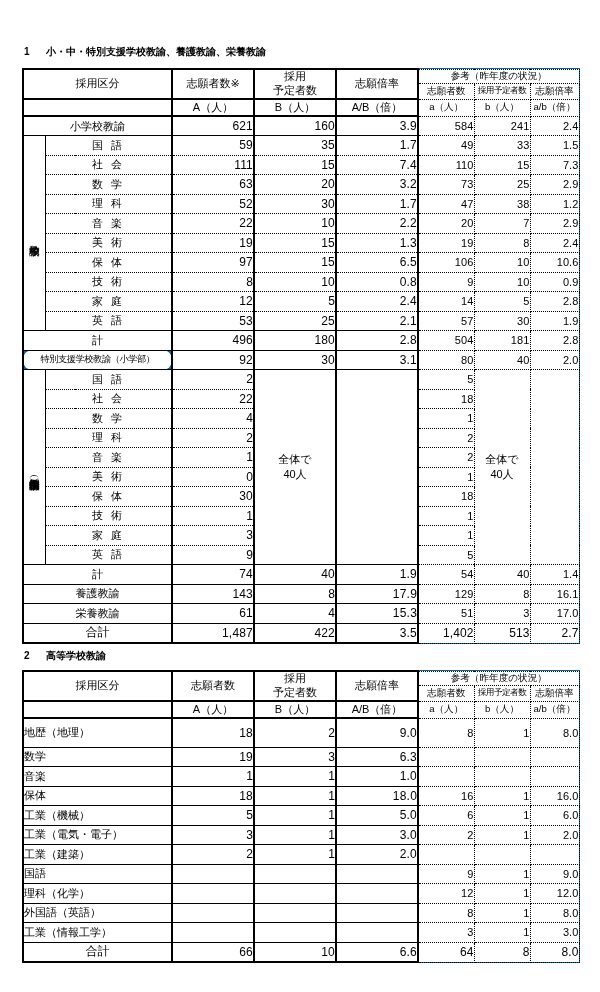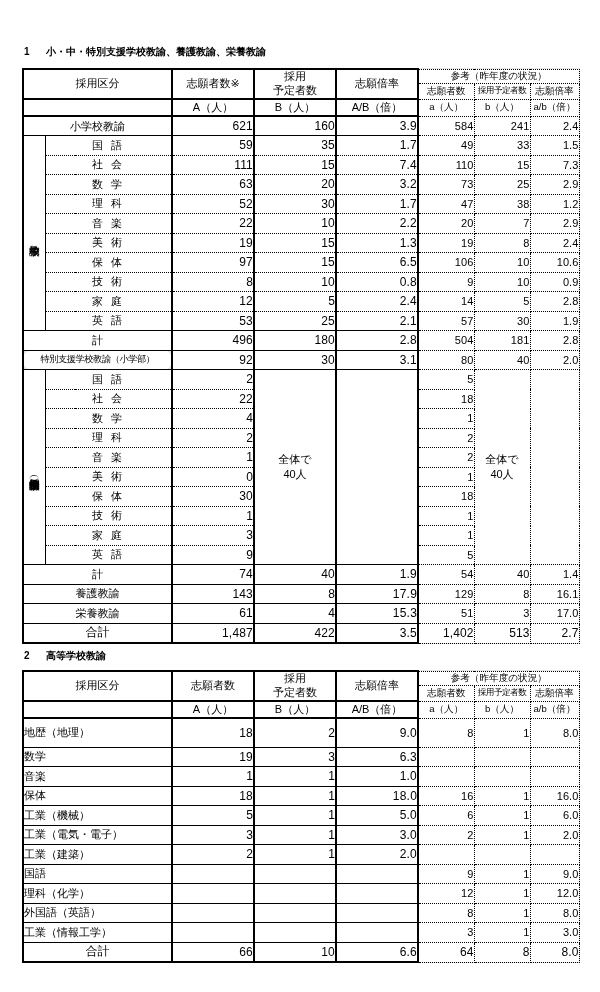--- a/index.html
+++ b/index.html
@@ -61,21 +61,21 @@
     position: absolute;
     border-collapse: collapse;
   }
   #table1-wrap { left: 22px; top: 68px; }
   #table2-wrap { left: 22px; top: 670px; }
 
   table.grid {
     border-collapse: collapse;
     table-layout: fixed;
     font-size: 10.5px;
-    background: #e5e5e5;
+    background: #0369a1;
   }
   table.grid td, table.grid th {
     padding: 0;
     margin: 0;
     font-weight: normal;
     vertical-align: middle;
     background: #fff;
     box-sizing: border-box;
   }
 

